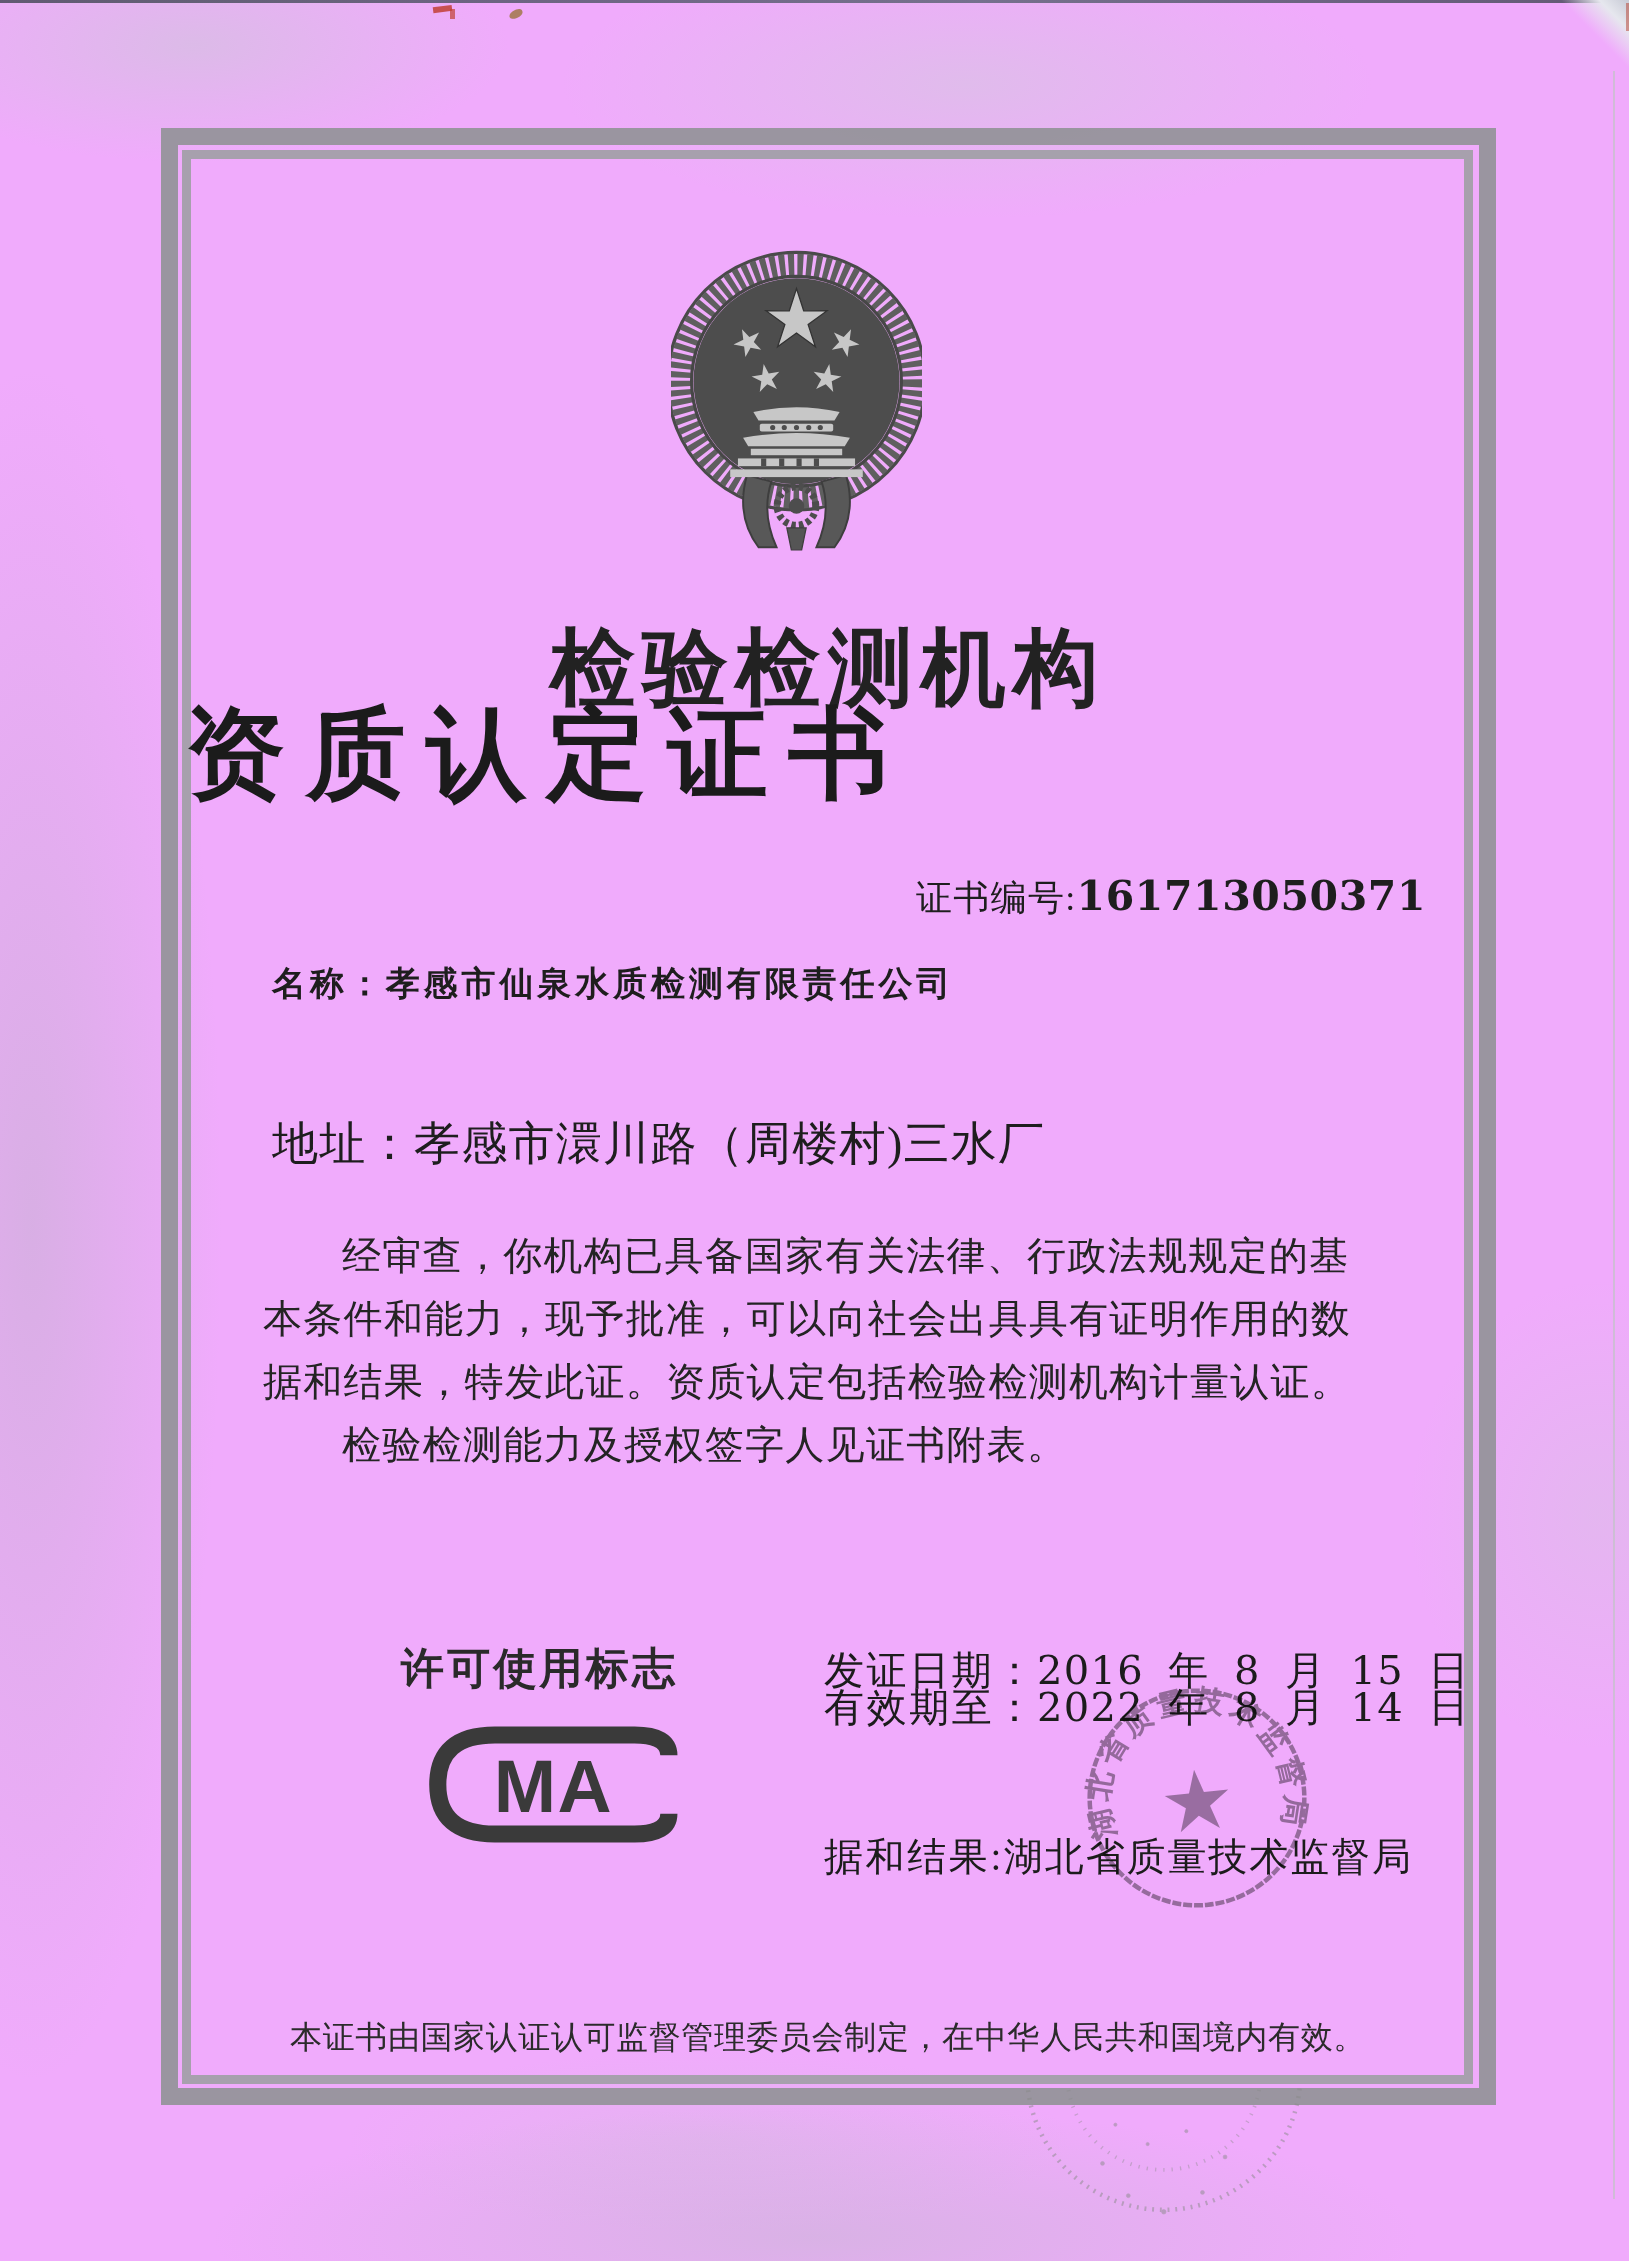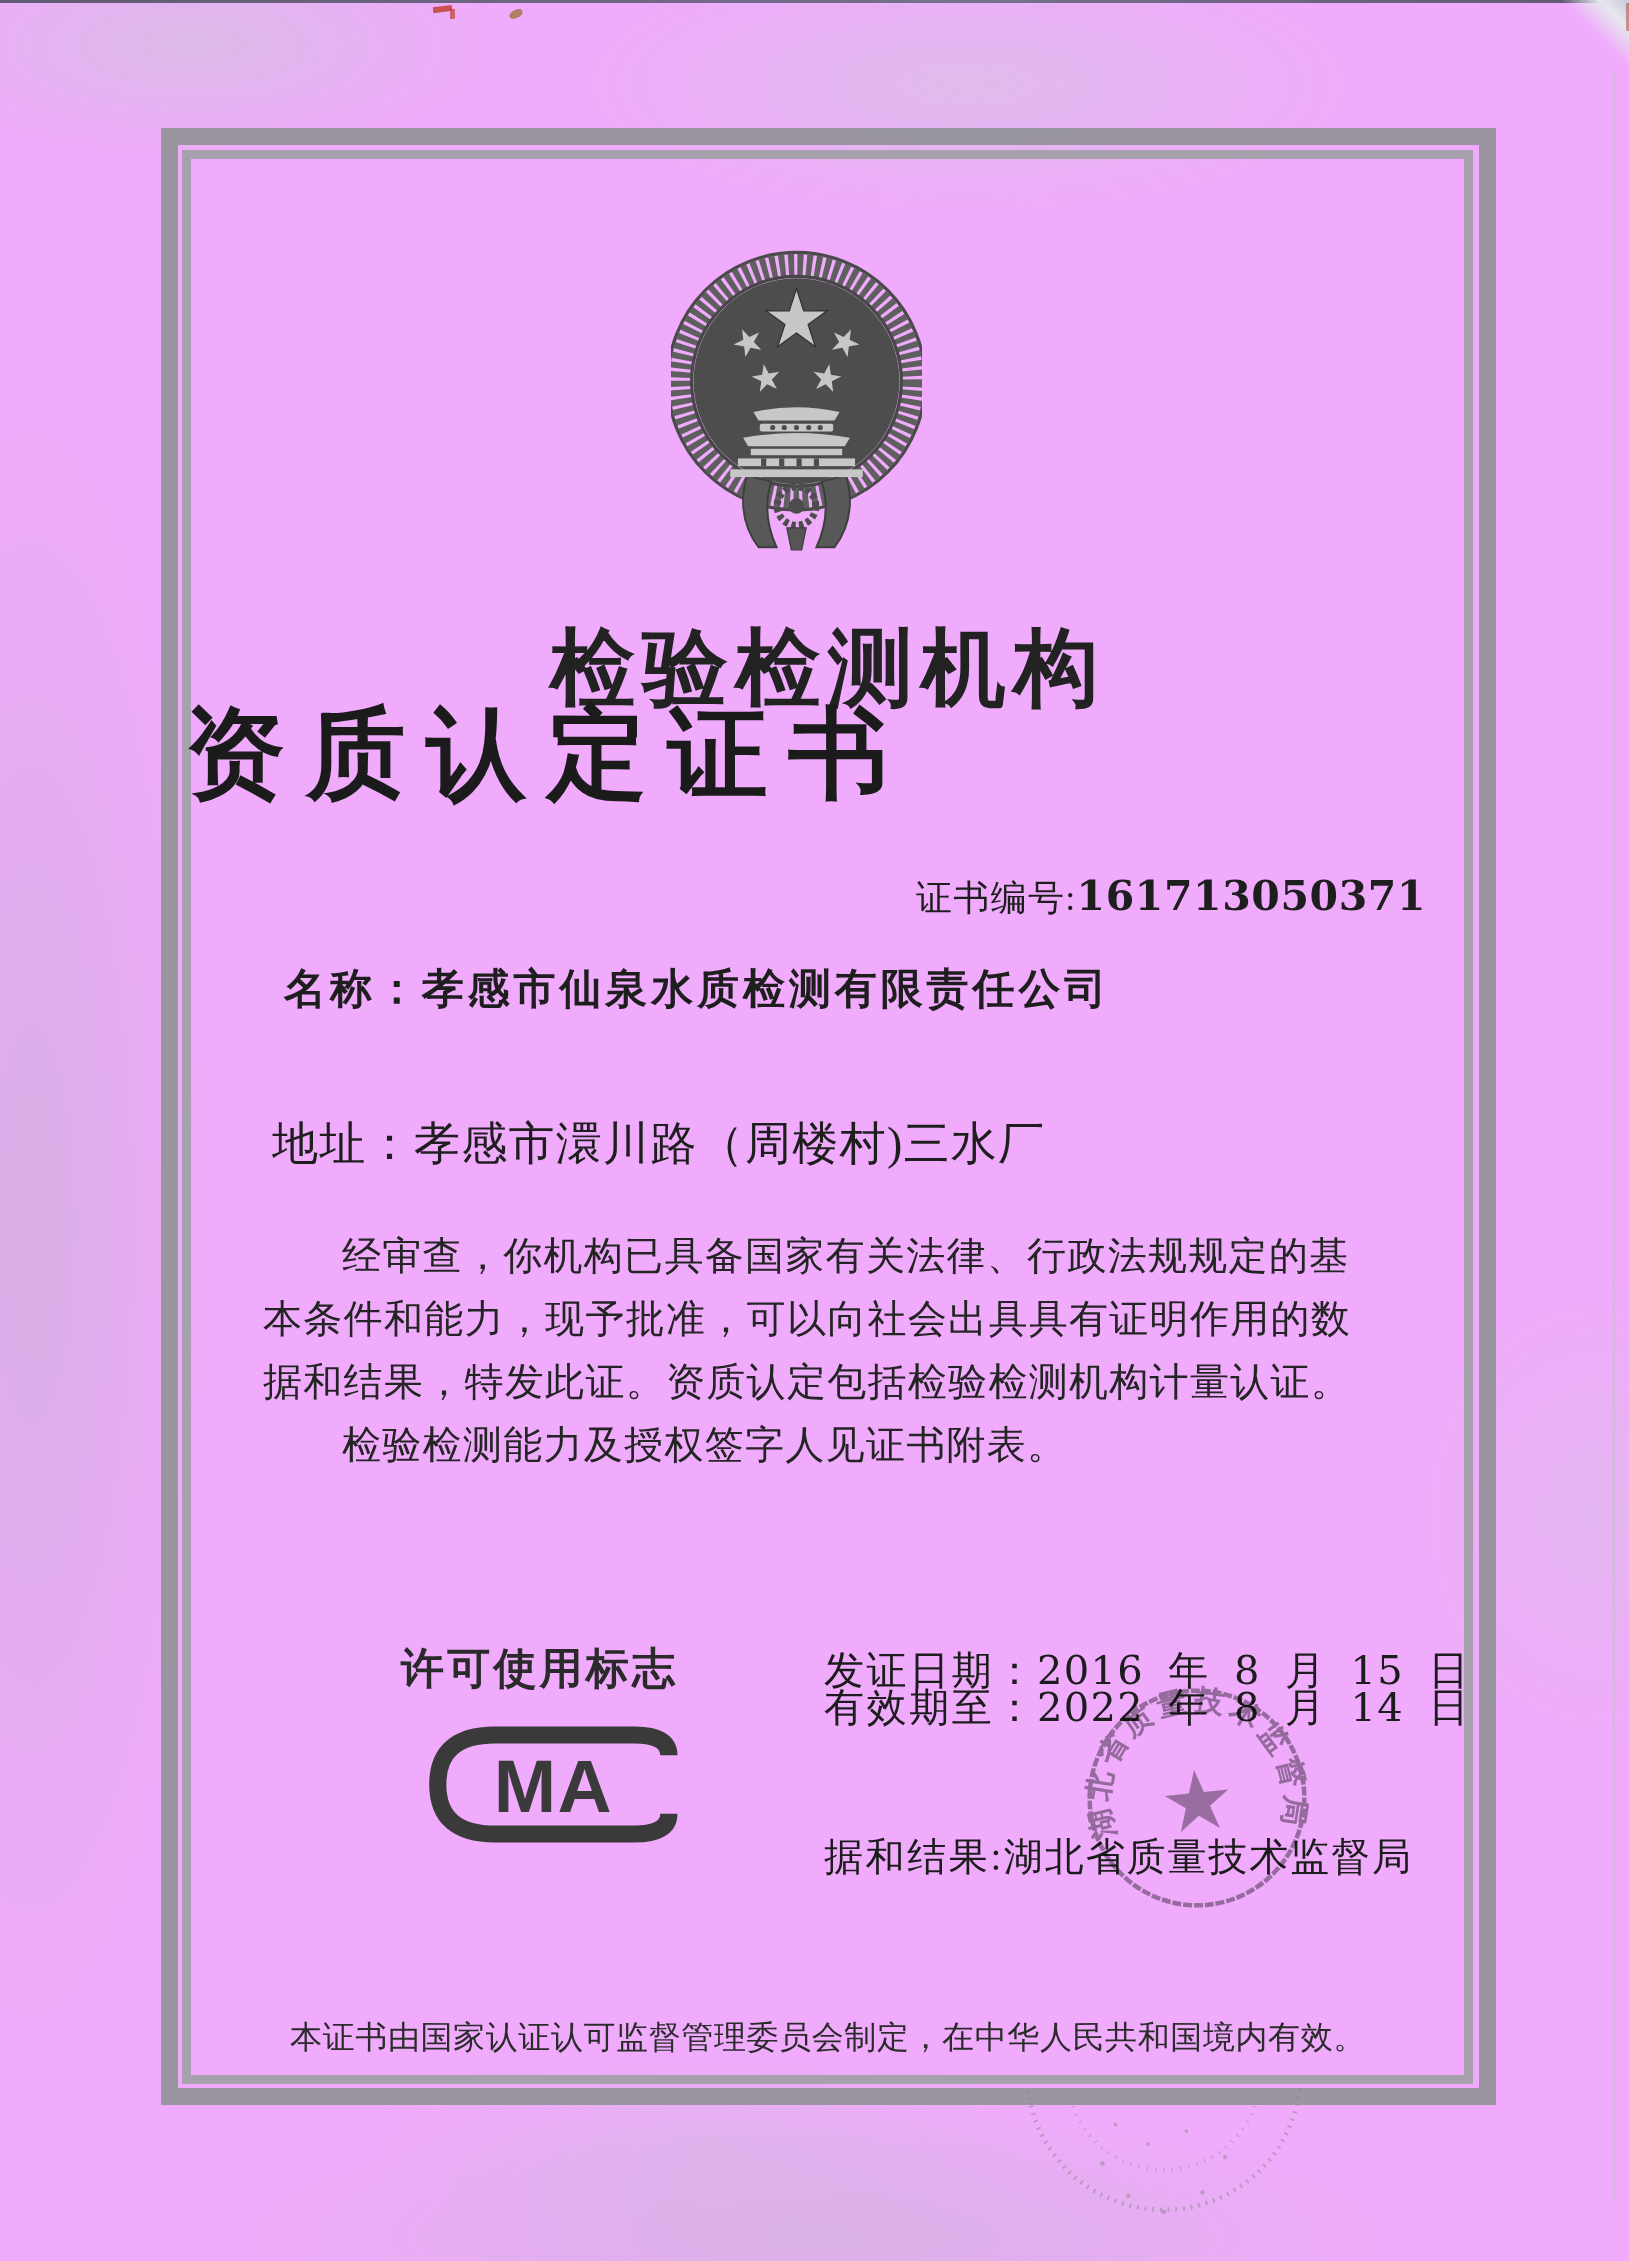--- a/index.html
+++ b/index.html
@@ -27,21 +27,21 @@
   
   .emblem{left:671px;top:246px;width:251px;height:309px;}
   .title1{left:183px;top:611px;width:1290px;text-align:center;font-weight:bold;font-size:85px;
           letter-spacing:7.7px;color:#222;}
   .title2{left:183px;top:688px;width:1290px;text-align:left;
           font-family:"Liberation Sans","DejaVu Sans",sans-serif;font-weight:900;font-size:100px;
           letter-spacing:20.6px;padding-left:2px;box-sizing:border-box;color:#1b1b1b;}
   .certno{left:916px;top:872px;white-space:nowrap;}
   .certno .lbl{font-size:36px;letter-spacing:1.3px;}
   .certno .val{font-family:"DejaVu Serif","Liberation Serif",serif;font-weight:bold;font-size:41px;letter-spacing:0.6px;}
-  .row-name{left:284px;top:961px;font-weight:bold;font-size:42px;letter-spacing:3.9px;white-space:nowrap;}
+  .row-name{left:272px;top:961px;font-weight:bold;font-size:34px;letter-spacing:3.9px;white-space:nowrap;}
   .row-addr{left:272px;top:1113px;font-weight:normal;font-size:46px;letter-spacing:1.3px;white-space:nowrap;}
   .bodytext{left:263px;top:1224px;width:1109px;font-size:39px;line-height:63px;letter-spacing:1.3px;color:#242424;}
   .bodytext .indent{padding-left:79px;}
   .permit-label{left:401px;top:1640px;font-weight:bold;font-size:43px;letter-spacing:3.2px;color:#2a2a2a;}
   .cma{left:420px;top:1720px;width:273px;height:129px;}
   .iss-row{left:824px;white-space:nowrap;font-size:40px;color:#1c1c1c;}
   .iss-row .lbl{letter-spacing:2.6px;}
   .iss-row .val{font-family:"DejaVu Serif","Liberation Serif",serif;word-spacing:10.3px;letter-spacing:1.3px;}
   .iss-issue{top:1643px;} .iss-valid{top:1680px;}
   .iss-auth{top:1830px;font-size:39px;}

